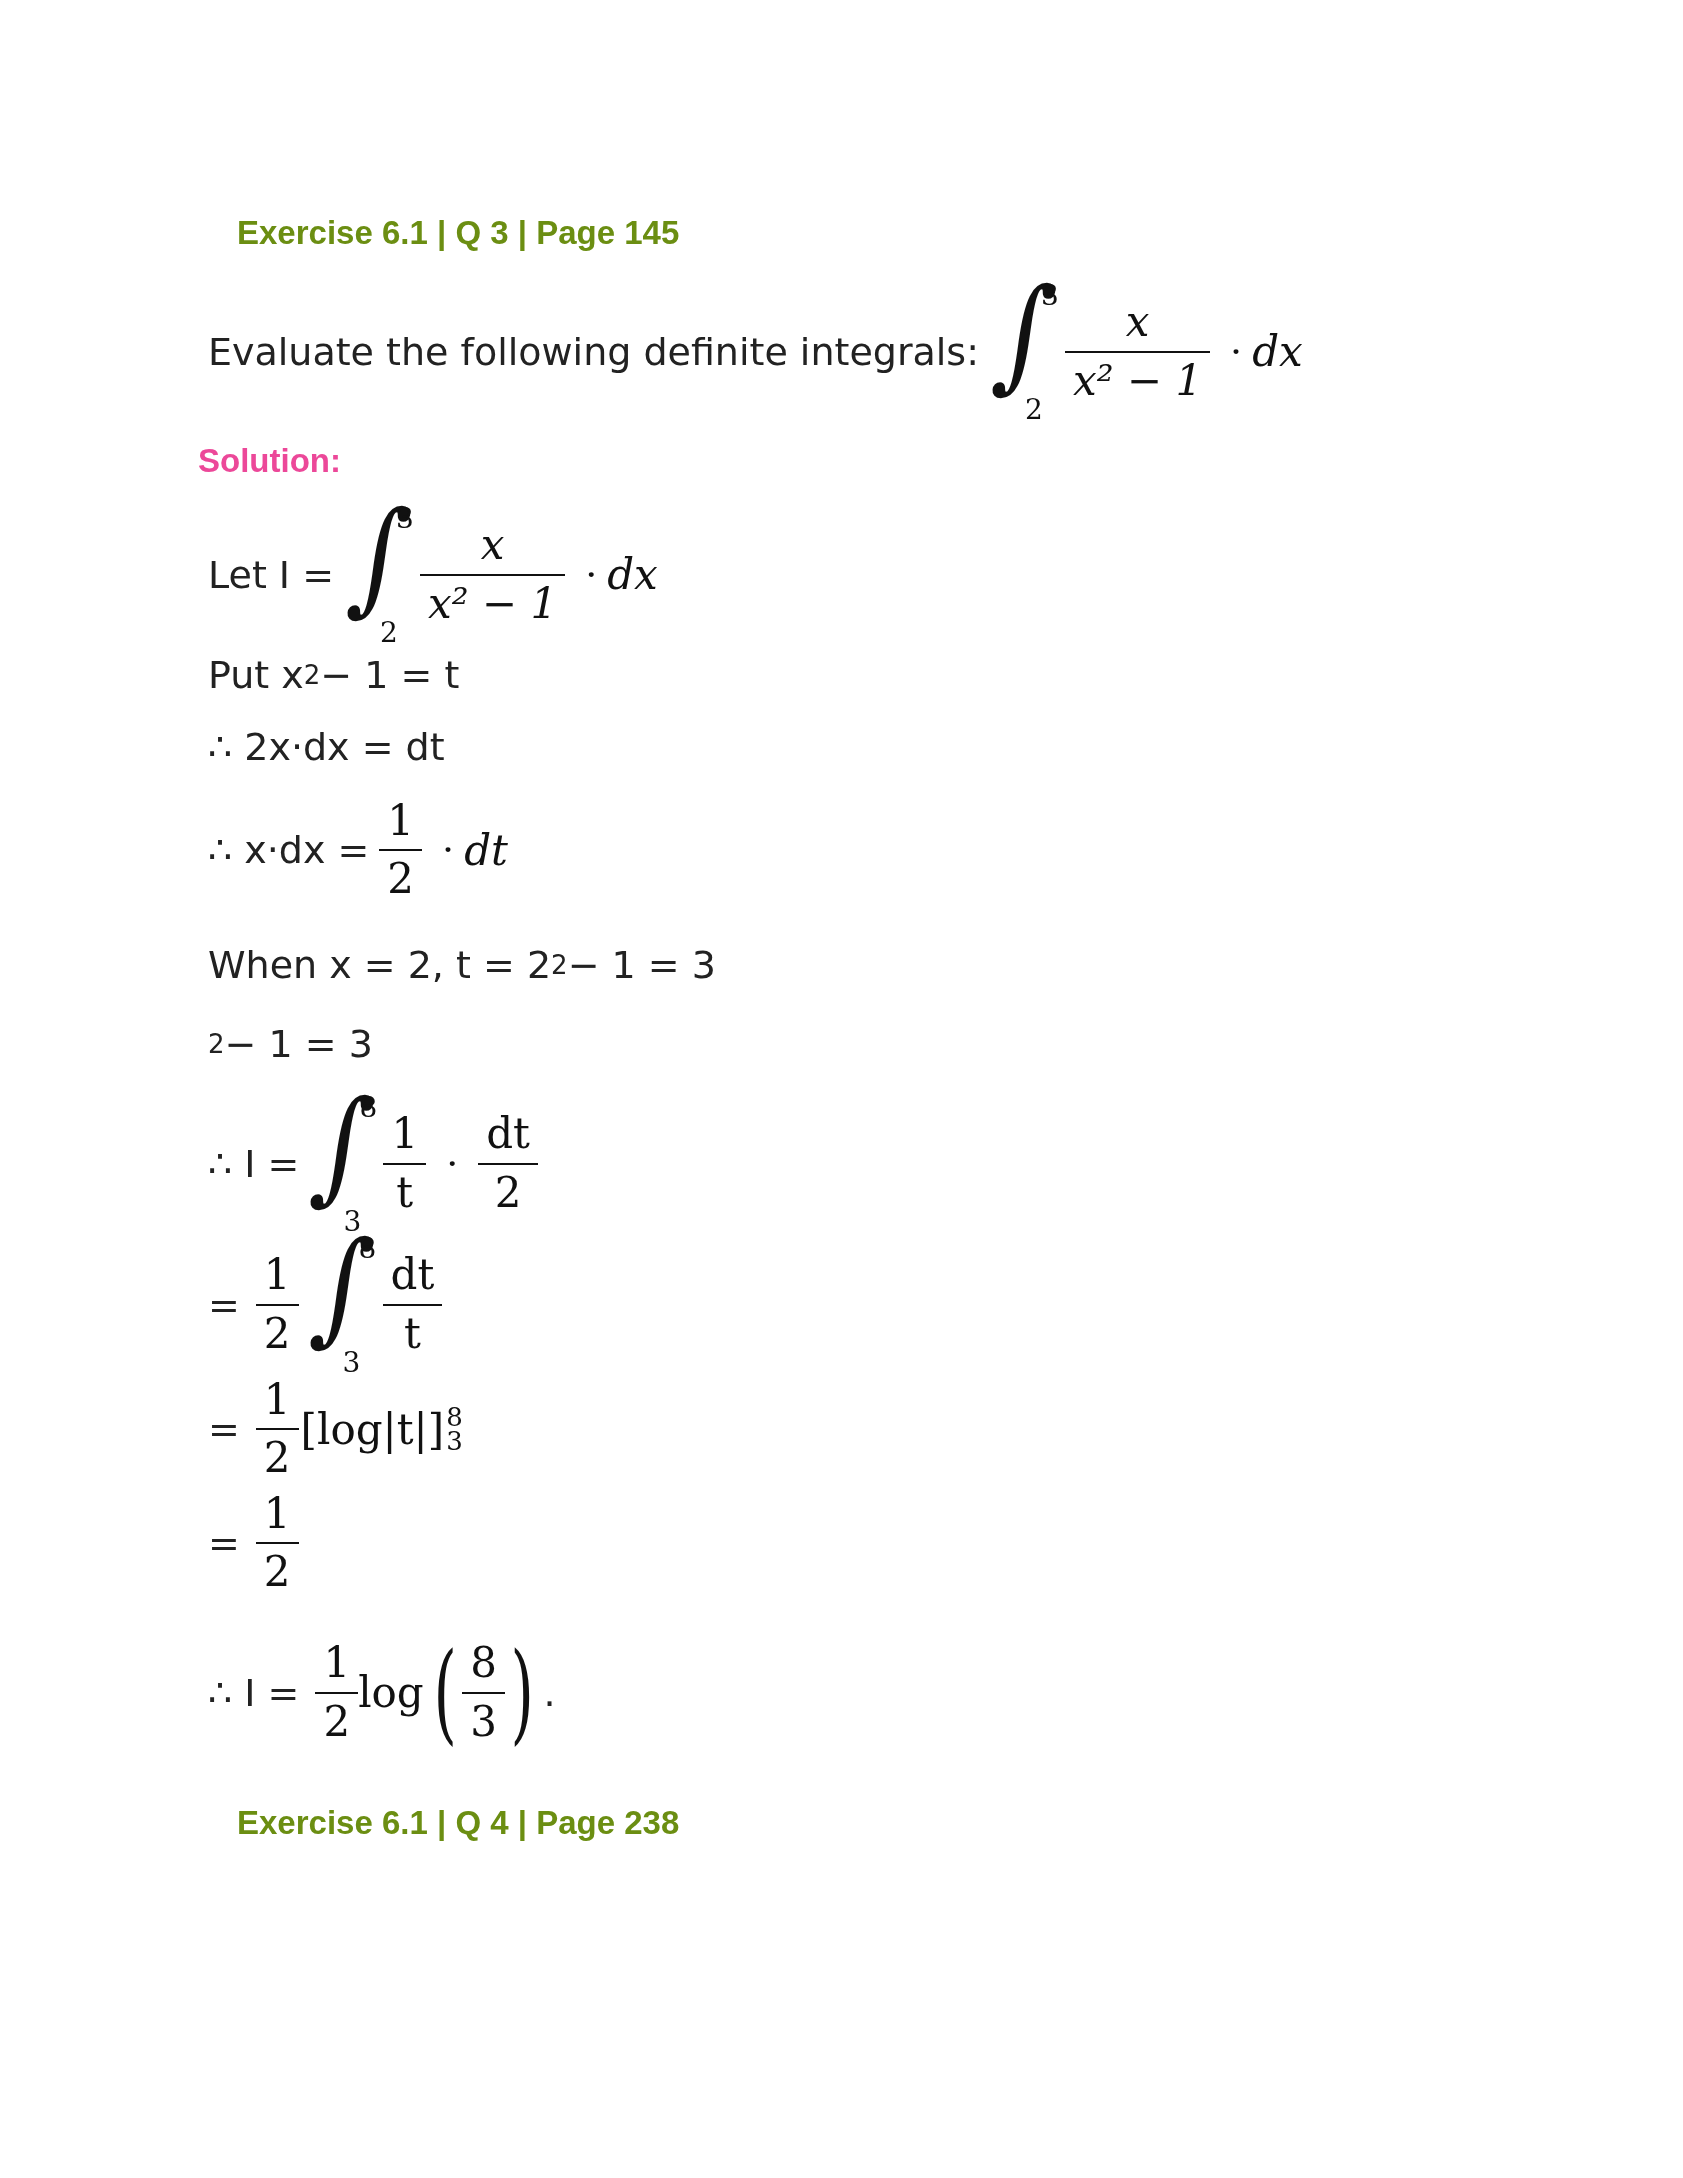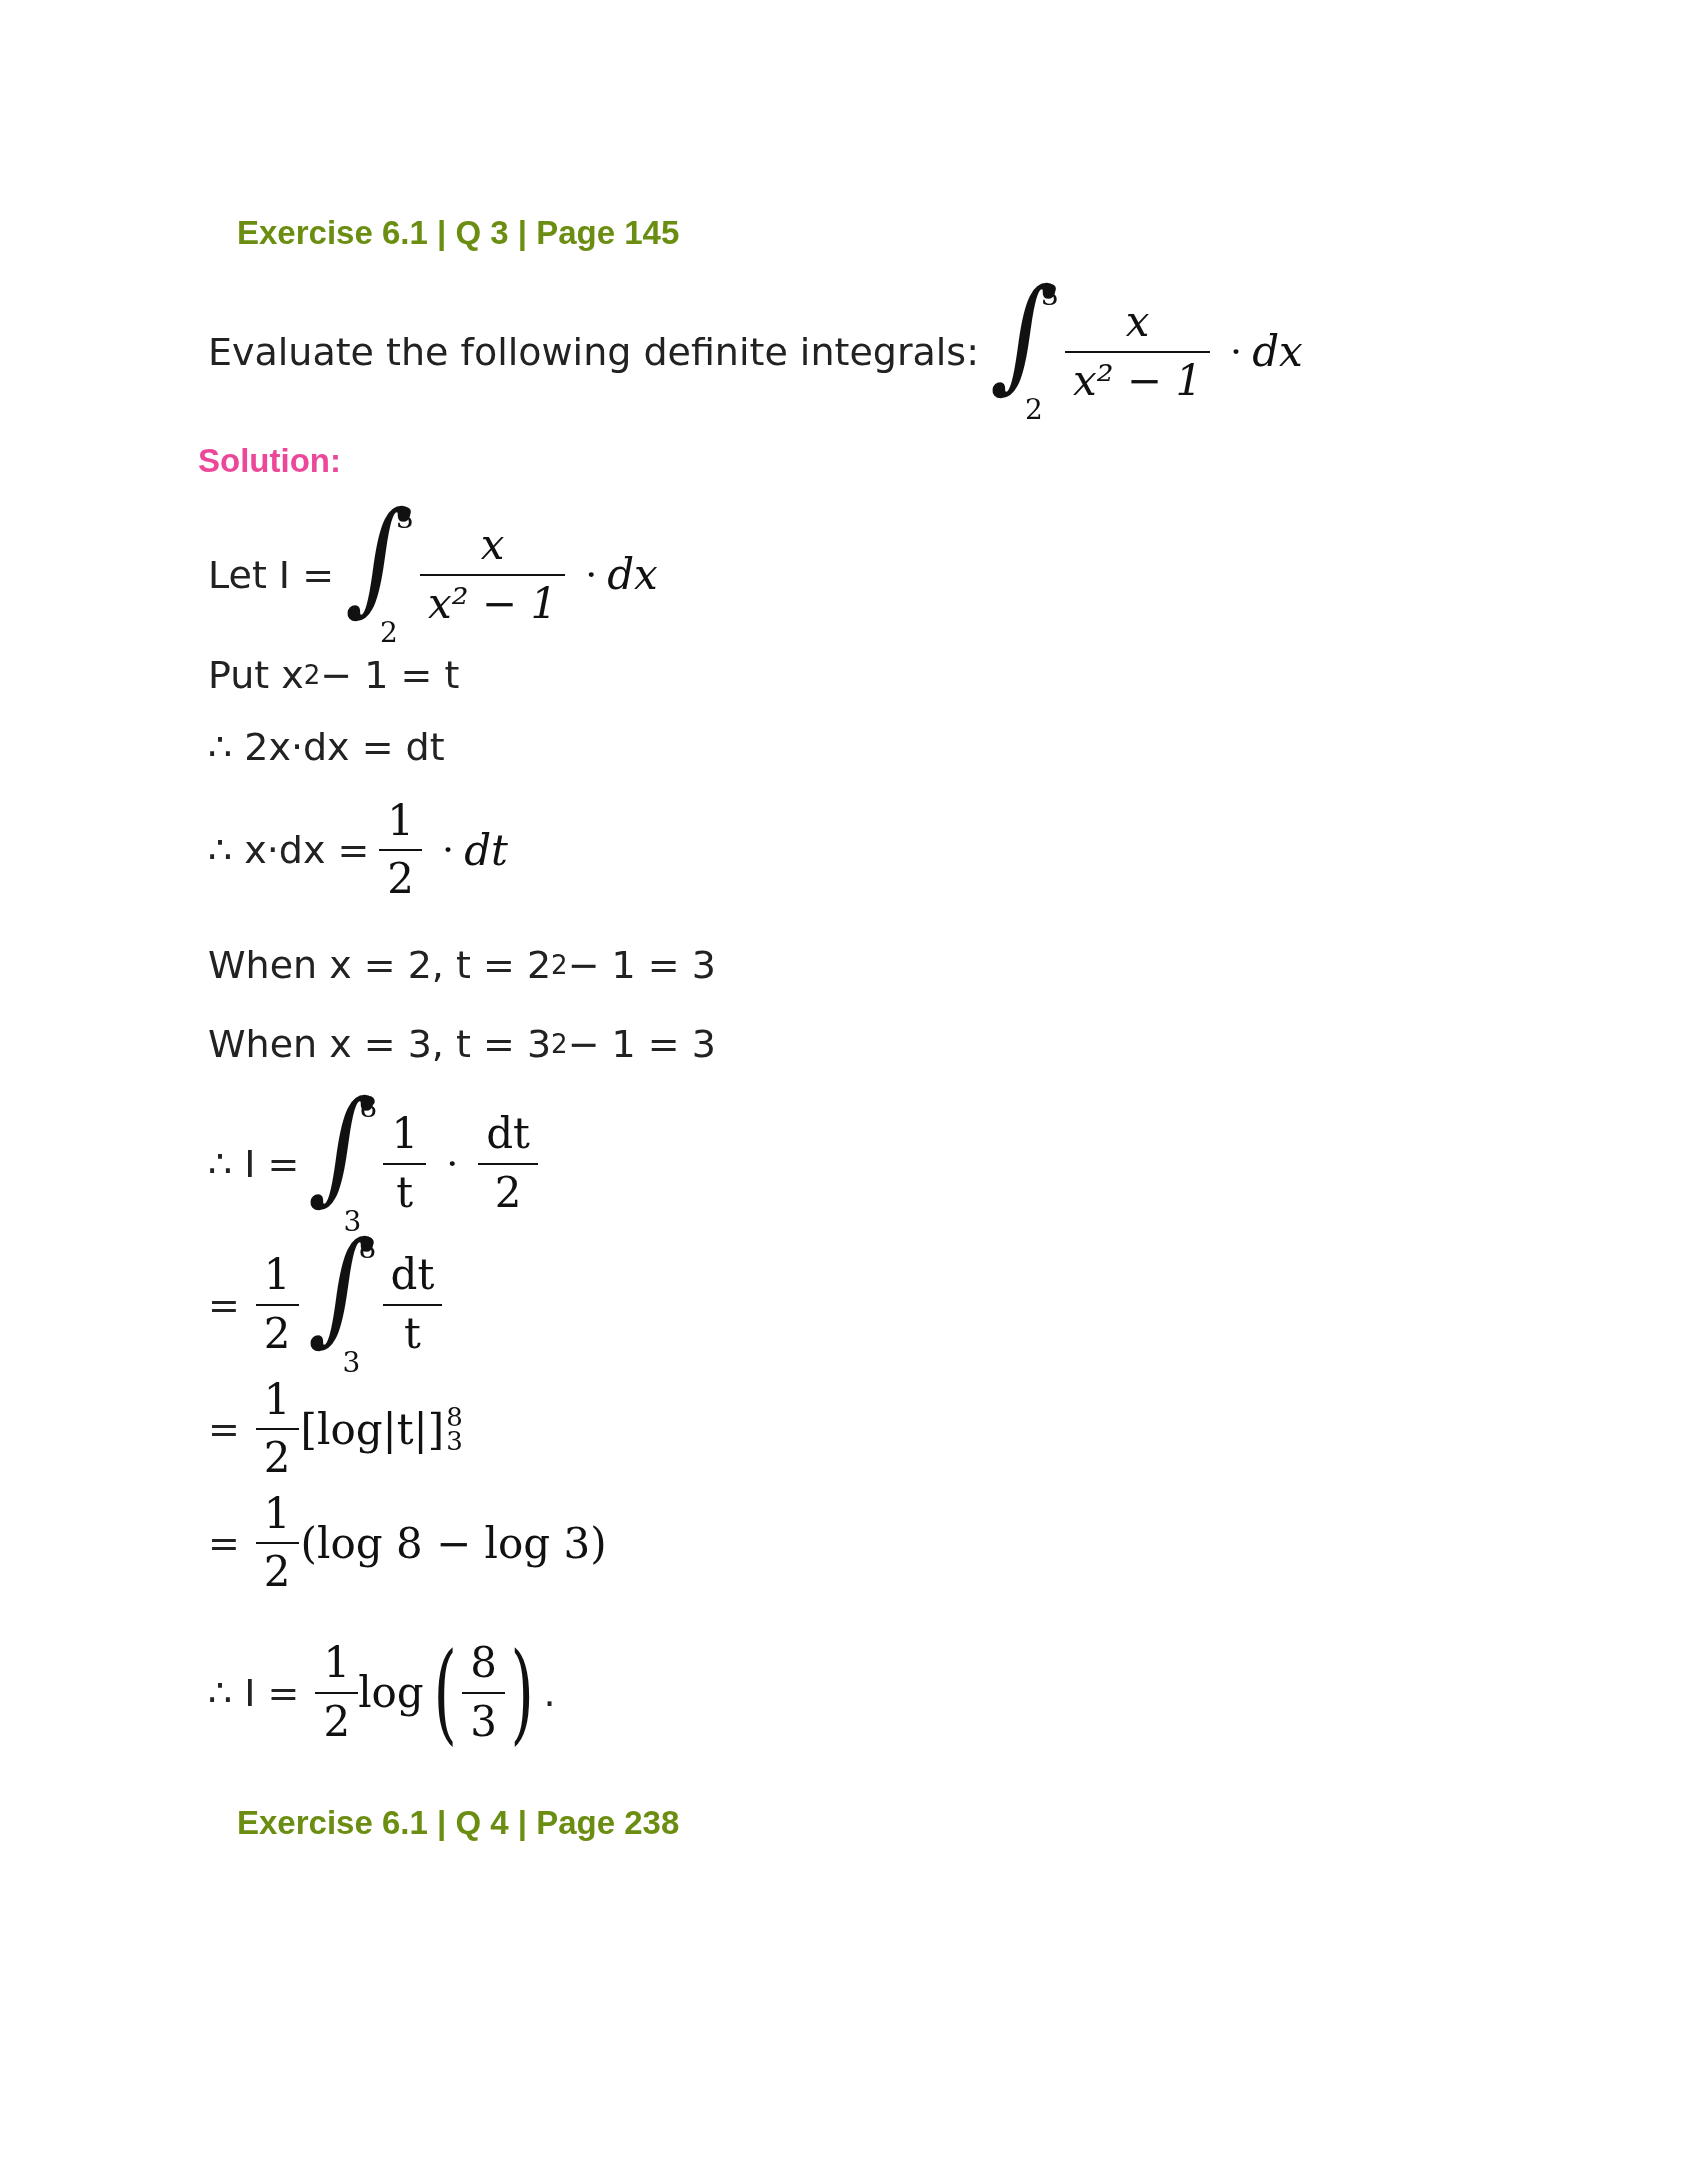--- a/index.html
+++ b/index.html
@@ -109,21 +109,20 @@
   </span>
 </div>
 
 <div class="line" style="top:943px;">
   <span class="txt">When x = 2, t = 2</span>
     <span class="txt sup">2</span>
     <span class="txt"> − 1 = 3</span>
 </div>
 
 <div class="line" style="top:1022px;">
-  <span class="txt">When x = 3, t = 3</span>
     <span class="txt sup">2</span>
     <span class="txt"> − 1 = 3</span>
 </div>
 
 <div class="line" style="top:1099px;">
   <span class="txt">∴ I =</span>
   <span class="math" style="margin-left:10px;">
     <span class="integral">
       <span class="sign">∫</span>
       <span class="upper">8</span>
@@ -181,21 +180,20 @@
 </div>
 
 <div class="line" style="top:1490px;">
   <span class="txt">=</span>
   <span class="math" style="margin-left:6px;">
     <span class="frac" style="margin-right:2px;">
       <span class="num">1</span>
       <span class="bar"></span>
       <span class="den">2</span>
     </span>
-    <span>(log 8 − log 3)</span>
   </span>
 </div>
 
 <div class="line" style="top:1638px;">
   <span class="txt">∴ I =</span>
   <span class="math" style="margin-left:6px;">
     <span class="frac" style="margin-right:0;">
       <span class="num">1</span>
       <span class="bar"></span>
       <span class="den">2</span>

